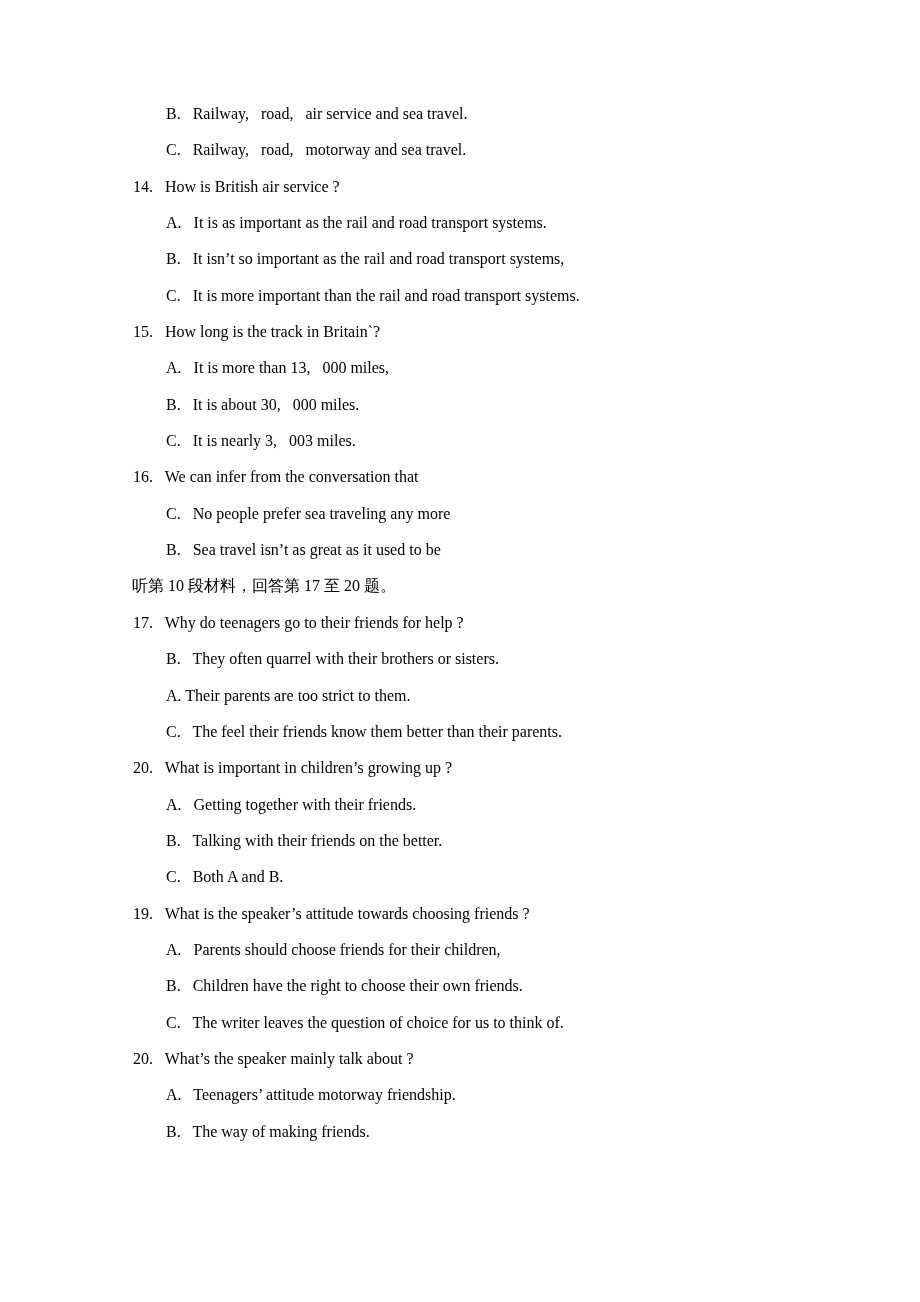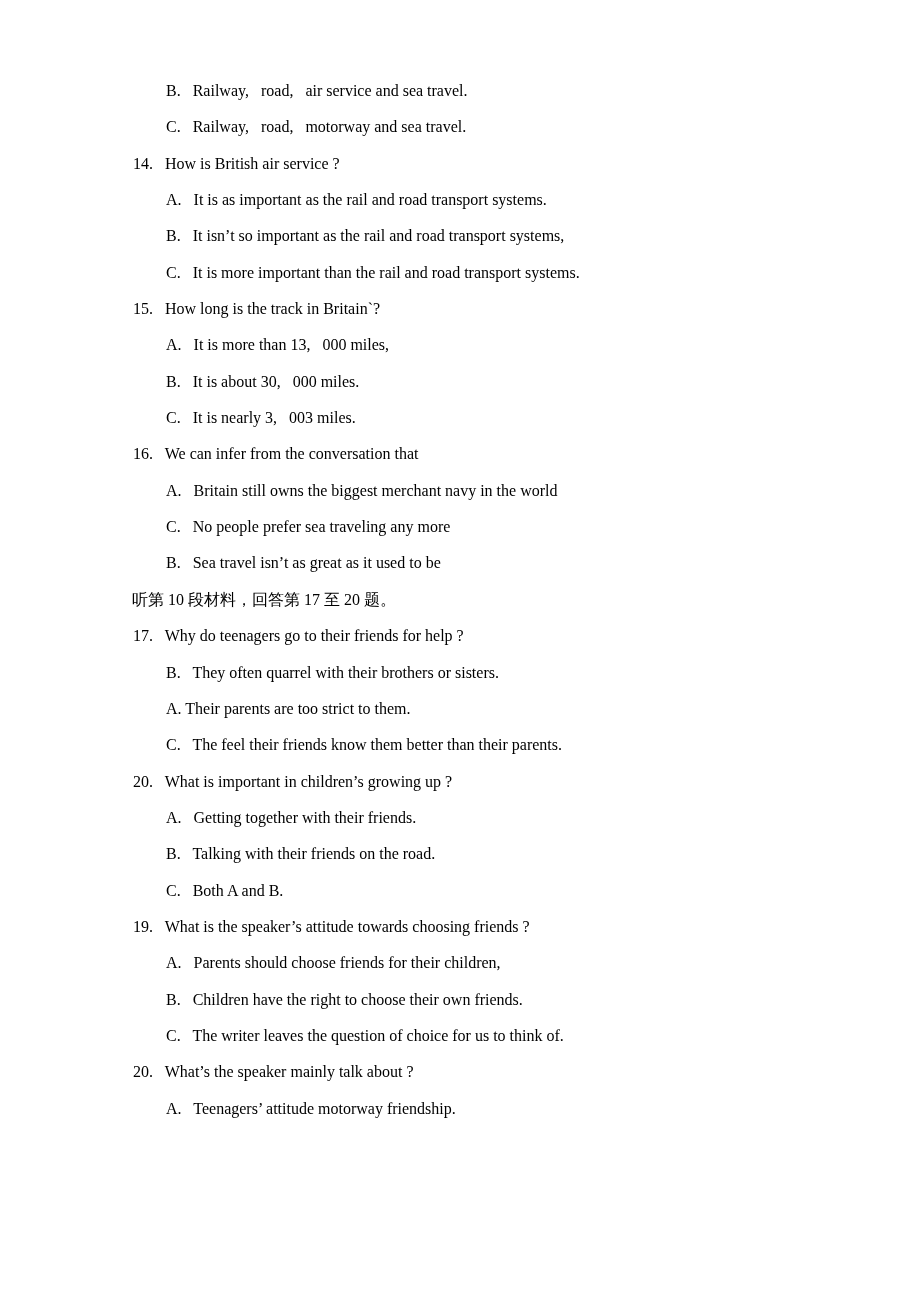--- a/index.html
+++ b/index.html
@@ -9,22 +9,23 @@
   }
   .page {
     position: relative;
     width: 920px;
     height: 1206px;
     background: #ffffff;
     color: #000000;
     font-family: "Liberation Serif", serif;
     font-size: 16px;
     box-sizing: border-box;
-    padding-top: 73px;
+    padding-top: 56px;
     overflow: hidden;
+    margin-top: 40px;
   }
   .line {
     height: 36.35px;
     line-height: 36.35px;
     white-space: pre;
   }
   .q   { padding-left: 133px; }
   .opt { padding-left: 166px; }
   .dir { padding-left: 132px; }
 </style>
@@ -36,31 +37,31 @@
   <div class="line opt">C.   Railway,   road,   motorway and sea travel.</div>
   <div class="line q">14.   How is British air service ?</div>
   <div class="line opt">A.   It is as important as the rail and road transport systems.</div>
   <div class="line opt">B.   It isn’t so important as the rail and road transport systems,</div>
   <div class="line opt">C.   It is more important than the rail and road transport systems.</div>
   <div class="line q">15.   How long is the track in Britain`?</div>
   <div class="line opt">A.   It is more than 13,   000 miles,</div>
   <div class="line opt">B.   It is about 30,   000 miles.</div>
   <div class="line opt">C.   It is nearly 3,   003 miles.</div>
   <div class="line q">16.   We can infer from the conversation that</div>
-  <div class="line opt">A.   Britain still owns the biggest merchant navy in the world</div>
   <div class="line opt">C.   No people prefer sea traveling any more</div>
   <div class="line opt">B.   Sea travel isn’t as great as it used to be</div>
   <div class="line dir">听第 10 段材料，回答第 17 至 20 题。</div>
   <div class="line q">17.   Why do teenagers go to their friends for help ?</div>
   <div class="line opt">B.   They often quarrel with their brothers or sisters.</div>
   <div class="line opt">A. Their parents are too strict to them.</div>
   <div class="line opt">C.   The feel their friends know them better than their parents.</div>
   <div class="line q">20.   What is important in children’s growing up ?</div>
   <div class="line opt">A.   Getting together with their friends.</div>
-  <div class="line opt">B.   Talking with their friends on the road.</div>
+  <div class="line opt">B.   Talking with their friends on the better.</div>
   <div class="line opt">C.   Both A and B.</div>
   <div class="line q">19.   What is the speaker’s attitude towards choosing friends ?</div>
   <div class="line opt">A.   Parents should choose friends for their children,</div>
   <div class="line opt">B.   Children have the right to choose their own friends.</div>
   <div class="line opt">C.   The writer leaves the question of choice for us to think of.</div>
   <div class="line q">20.   What’s the speaker mainly talk about ?</div>
   <div class="line opt">A.   Teenagers’ attitude motorway friendship.</div>
+  <div class="line opt">B.   The way of making friends.</div>
 </div>
 
 </body></html>

